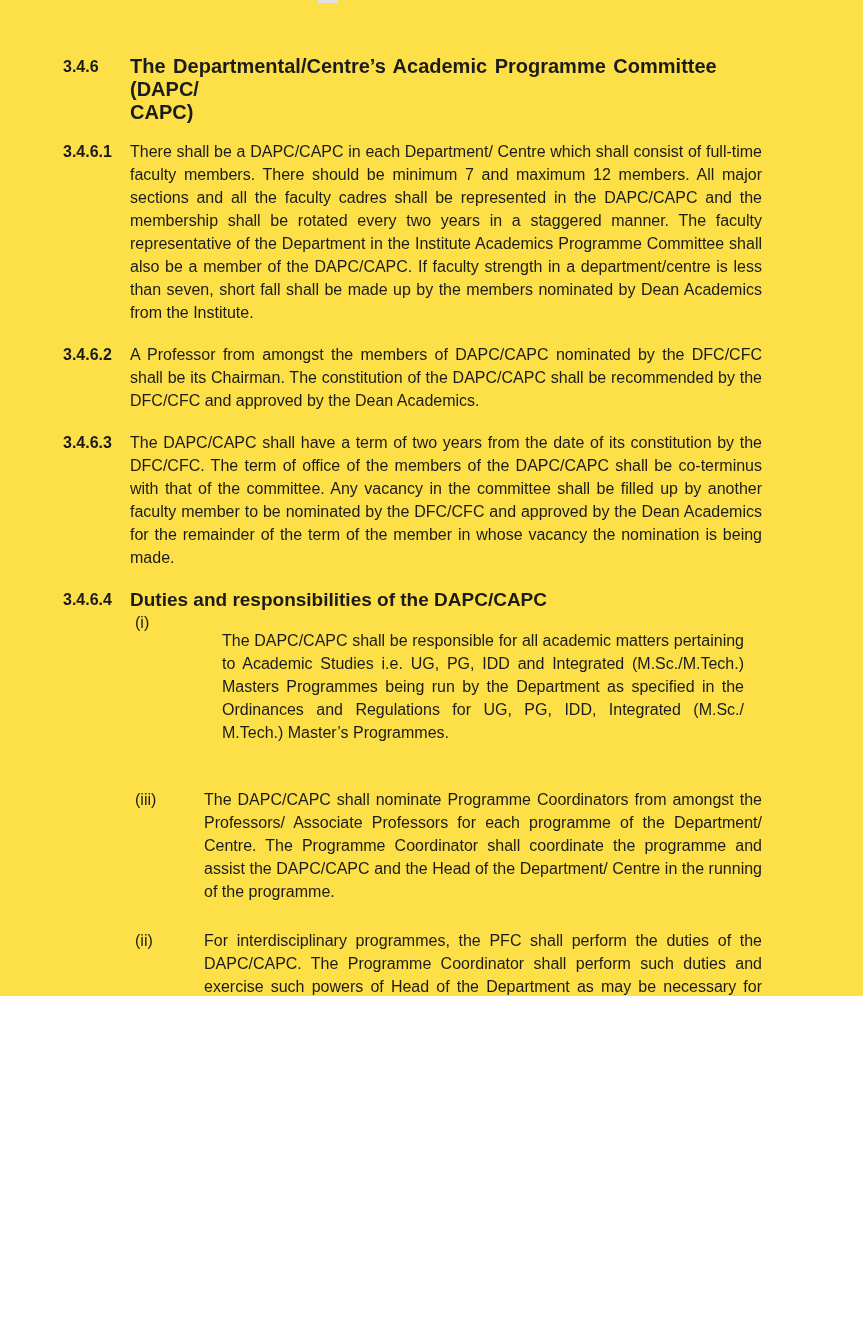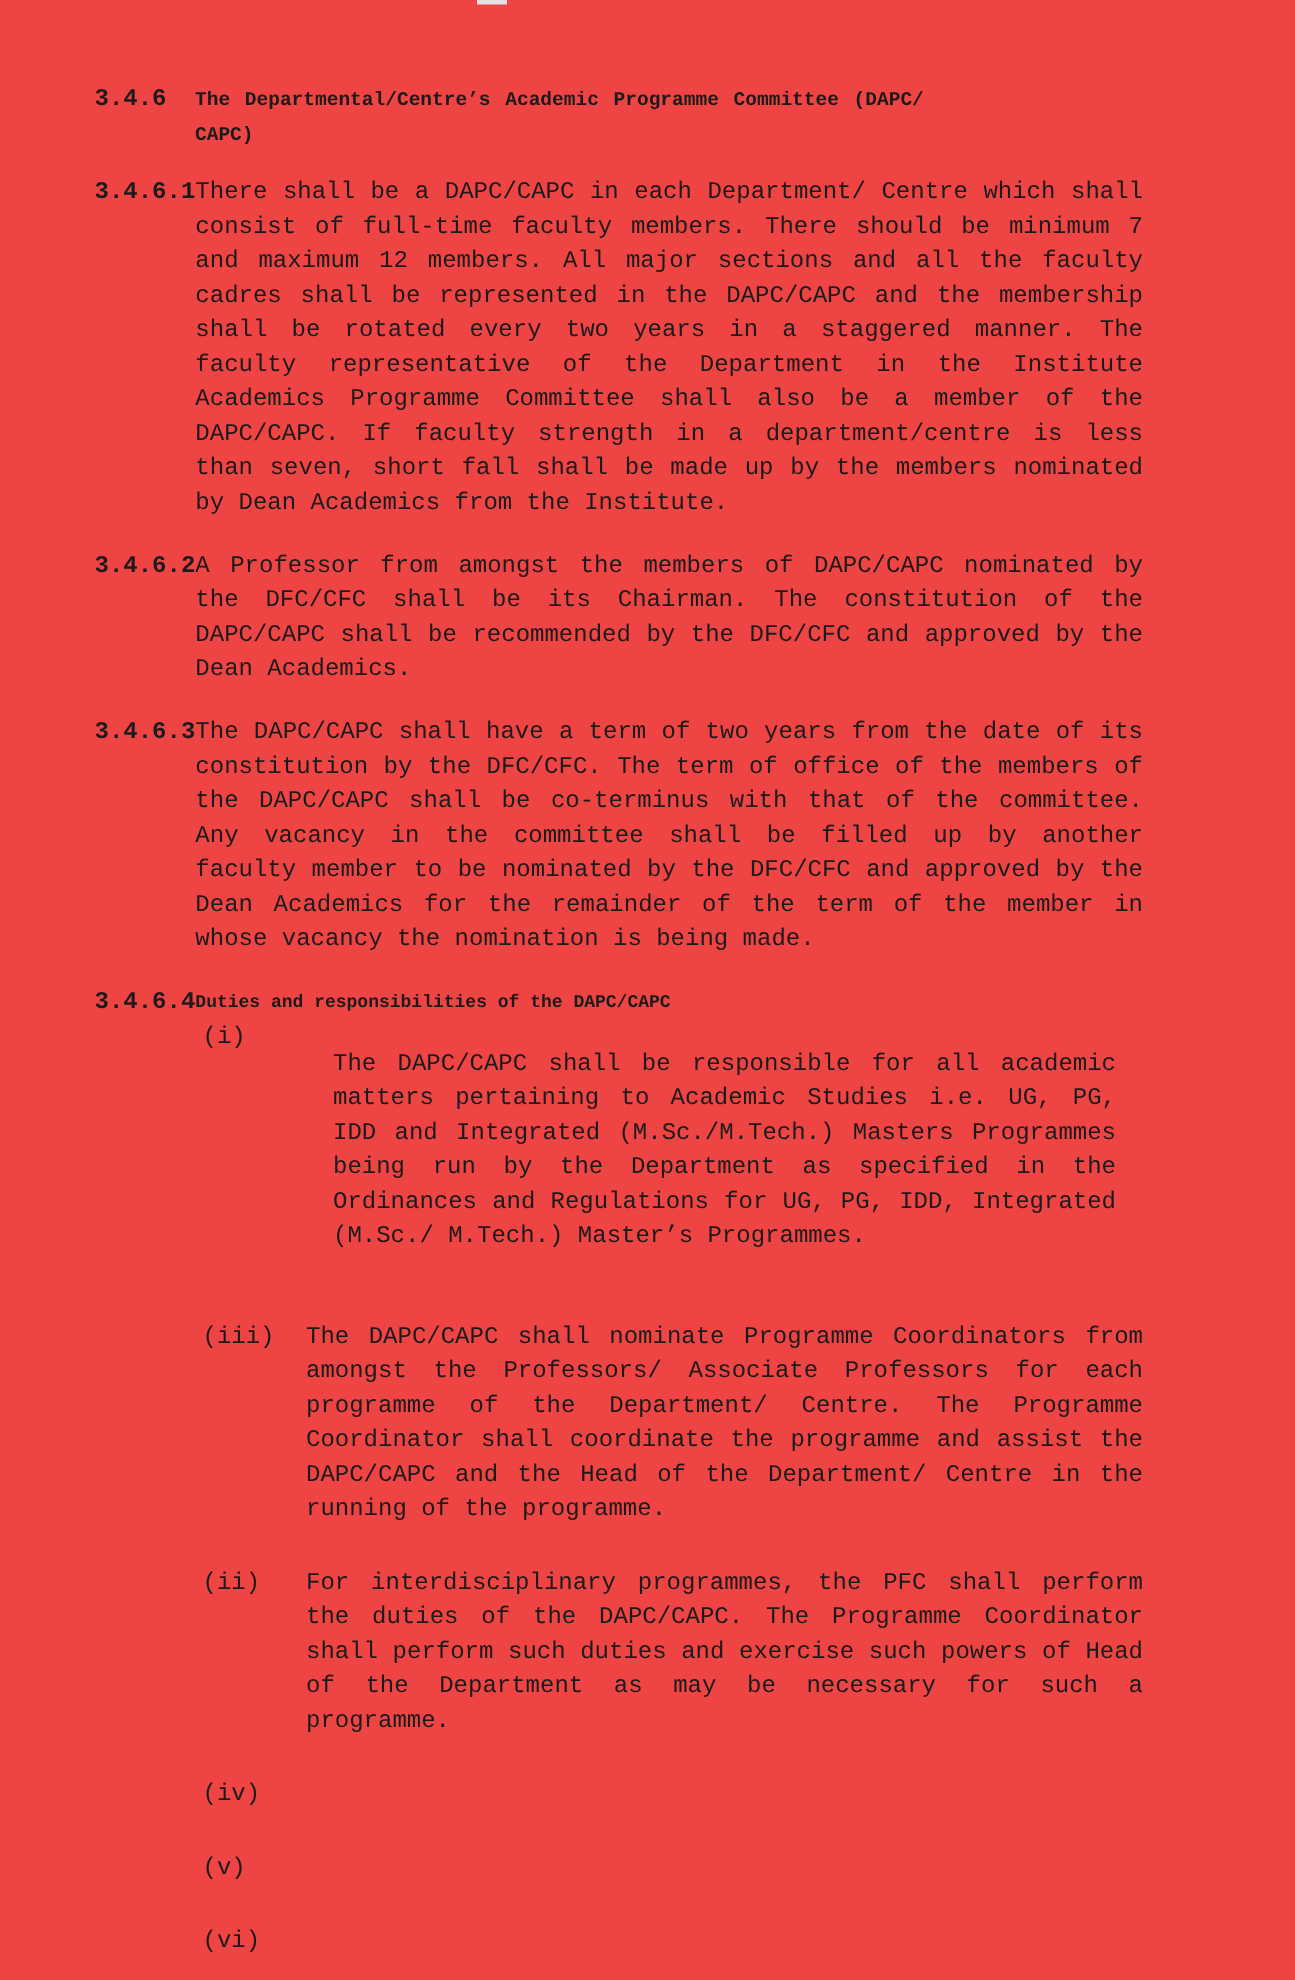--- a/index.html
+++ b/index.html
@@ -3,24 +3,24 @@
 <meta charset="utf-8">
 <style>
   html, body {
     margin: 0;
     padding: 0;
     background: #ffffff;
   }
   .page {
     position: relative;
     width: 863px;
-    height: 1320px;
-    background: #ef4444;
+    height: 996px;
+    background: #fde047;
     overflow: hidden;
-    font-family: Liberation Mono, monospace;
+    font-family: Liberation Sans, sans-serif;
     font-size: 16px;
     line-height: 23px;
     color: #1b1b1b;
     box-sizing: border-box;
     padding: 55px 101px 0 63px;
     -webkit-font-smoothing: antialiased;
   }
   .scan-artifact {
     position: absolute;
     top: 0;
@@ -38,32 +38,32 @@
     font-weight: 700;
   }
   .body-text {
     flex: 1 1 auto;
     text-align: justify;
   }
   .heading-row { margin-bottom: 16px; }
   .heading-title {
     flex: 1 1 auto;
     margin: 0;
-    font-size: 13px;
+    font-size: 20px;
     line-height: 23px;
     font-weight: 700;
     white-space: pre-line;
     word-spacing: 2px;
   }
   .para { margin-bottom: 19px; justify-content: space-between; }
   .subheading-row { }
   .subheading-title {
     flex: 1 1 auto;
     margin: 0;
-    font-size: 12px;
+    font-size: 19px;
     line-height: 23px;
     font-weight: 700;
   }
   .duty {
     display: flex;
     align-items: flex-start;
     margin-left: 72px;
     margin-bottom: 26px;
   }
   .duty-marker {

